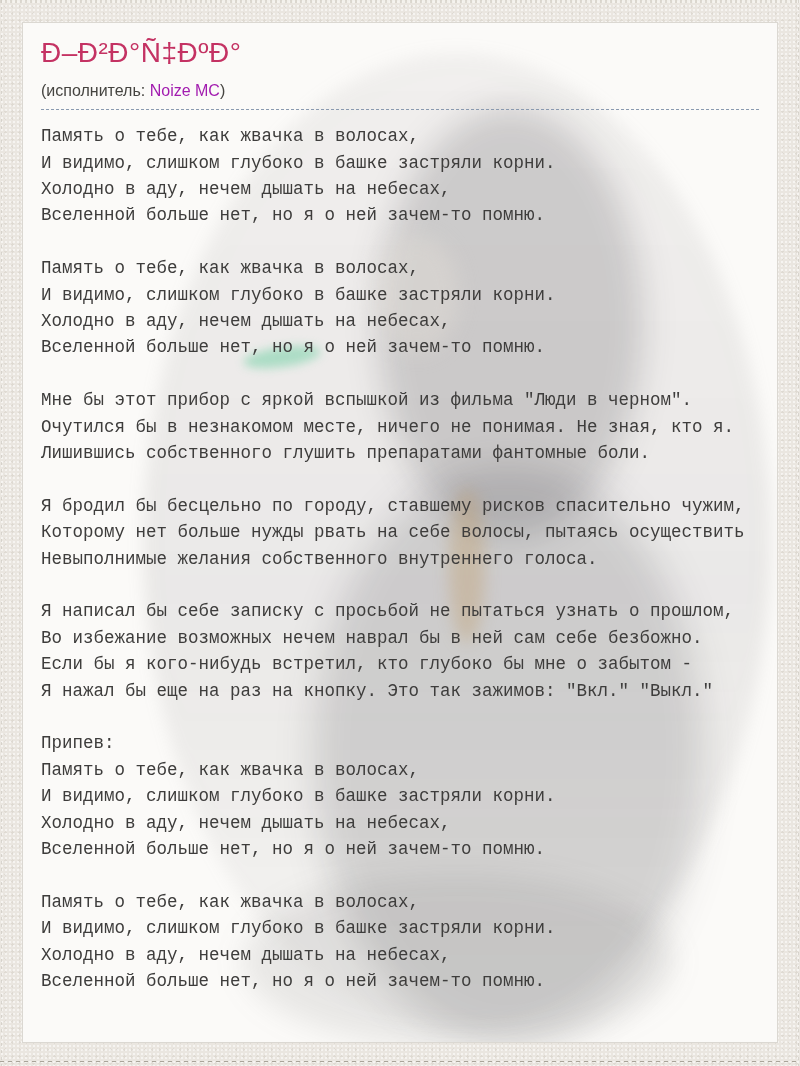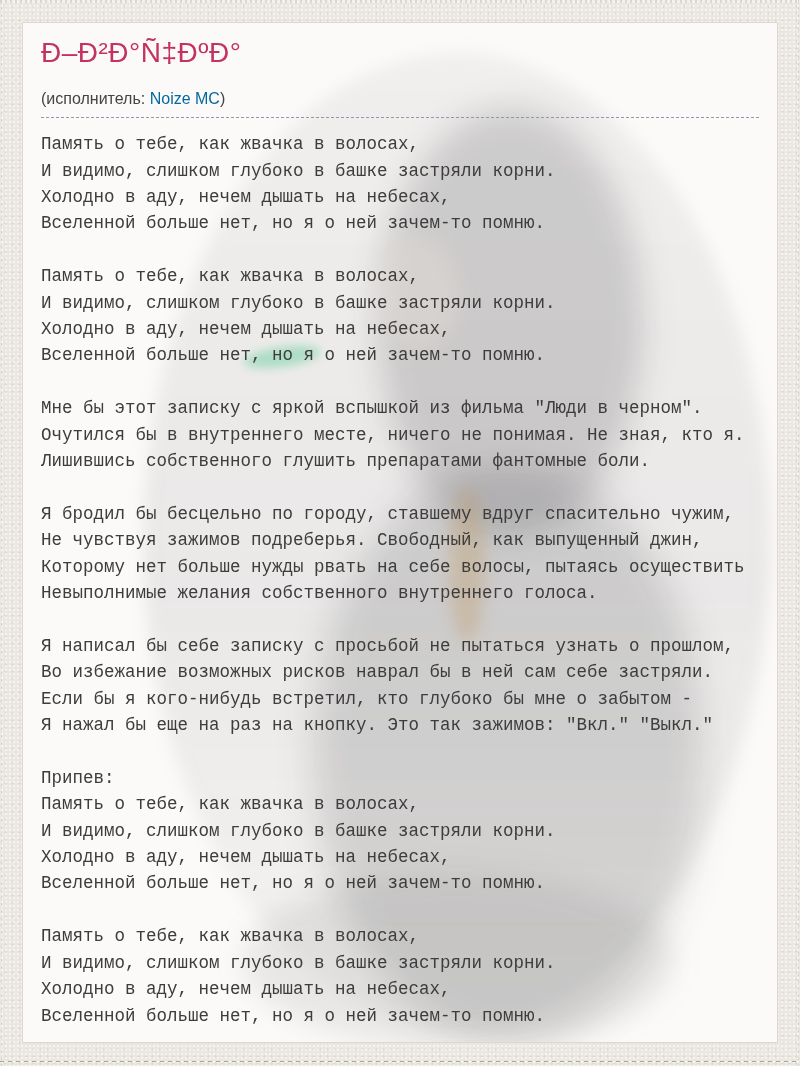--- a/index.html
+++ b/index.html
@@ -92,35 +92,35 @@
   .ph-legs {
     left: 220px; top: 850px; width: 430px; height: 175px;
     border-radius: 30%;
     background: rgba(102,100,102,0.12);
     filter: blur(14px);
   }
 
   .card-content { position: relative; z-index: 1; }
 
   h1.song-title {
-    margin: 1px 0 20px 0;
+    margin: 1px 0 12px 0;
     font-size: 28px;
     font-weight: 400;
     letter-spacing: 0.5px;
     color: #c43263;
     line-height: 1.15;
   }
   .artist-line {
     font-size: 16px;
     color: #454440;
     padding: 1px 0 9px 0;
     border-bottom: 1px dashed #8a9ab0;
   }
   .artist-link {
-    color: #0369a1;
+    color: #a21caf;
     text-decoration: none;
     cursor: pointer;
   }
   .lyrics {
     padding-top: 13px;
     font-size: 17.5px;
     line-height: 26.4px;
     color: #3e3d3c;
   }
   .verse { margin: 0 0 26.4px 0; }
@@ -163,35 +163,34 @@
       </p>
 
       <p class="verse">
         <span class="line">Память о тебе, как жвачка в волосах,</span>
         <span class="line">И видимо, слишком глубоко в башке застряли корни.</span>
         <span class="line">Холодно в аду, нечем дышать на небесах,</span>
         <span class="line">Вселенной больше нет, но я о ней зачем-то помню.</span>
       </p>
 
       <p class="verse">
-        <span class="line">Мне бы этот записку с яркой вспышкой из фильма "Люди в черном".</span>
-        <span class="line">Очутился бы в внутреннего месте, ничего не понимая. Не зная, кто я.</span>
+        <span class="line">Мне бы этот прибор с яркой вспышкой из фильма "Люди в черном".</span>
+        <span class="line">Очутился бы в незнакомом месте, ничего не понимая. Не зная, кто я.</span>
         <span class="line">Лишившись собственного глушить препаратами фантомные боли.</span>
       </p>
 
       <p class="verse">
-        <span class="line">Я бродил бы бесцельно по городу, ставшему вдруг спасительно чужим,</span>
-        <span class="line">Не чувствуя зажимов подреберья. Свободный, как выпущенный джин,</span>
+        <span class="line">Я бродил бы бесцельно по городу, ставшему рисков спасительно чужим,</span>
         <span class="line">Которому нет больше нужды рвать на себе волосы, пытаясь осуществить</span>
         <span class="line">Невыполнимые желания собственного внутреннего голоса.</span>
       </p>
 
       <p class="verse">
         <span class="line">Я написал бы себе записку с просьбой не пытаться узнать о прошлом,</span>
-        <span class="line">Во избежание возможных рисков наврал бы в ней сам себе застряли.</span>
+        <span class="line">Во избежание возможных нечем наврал бы в ней сам себе безбожно.</span>
         <span class="line">Если бы я кого-нибудь встретил, кто глубоко бы мне о забытом -</span>
         <span class="line">Я нажал бы еще на раз на кнопку. Это так зажимов: "Вкл." "Выкл."</span>
       </p>
 
       <p class="verse">
         <span class="line">Припев:</span>
         <span class="line">Память о тебе, как жвачка в волосах,</span>
         <span class="line">И видимо, слишком глубоко в башке застряли корни.</span>
         <span class="line">Холодно в аду, нечем дышать на небесах,</span>
         <span class="line">Вселенной больше нет, но я о ней зачем-то помню.</span>

